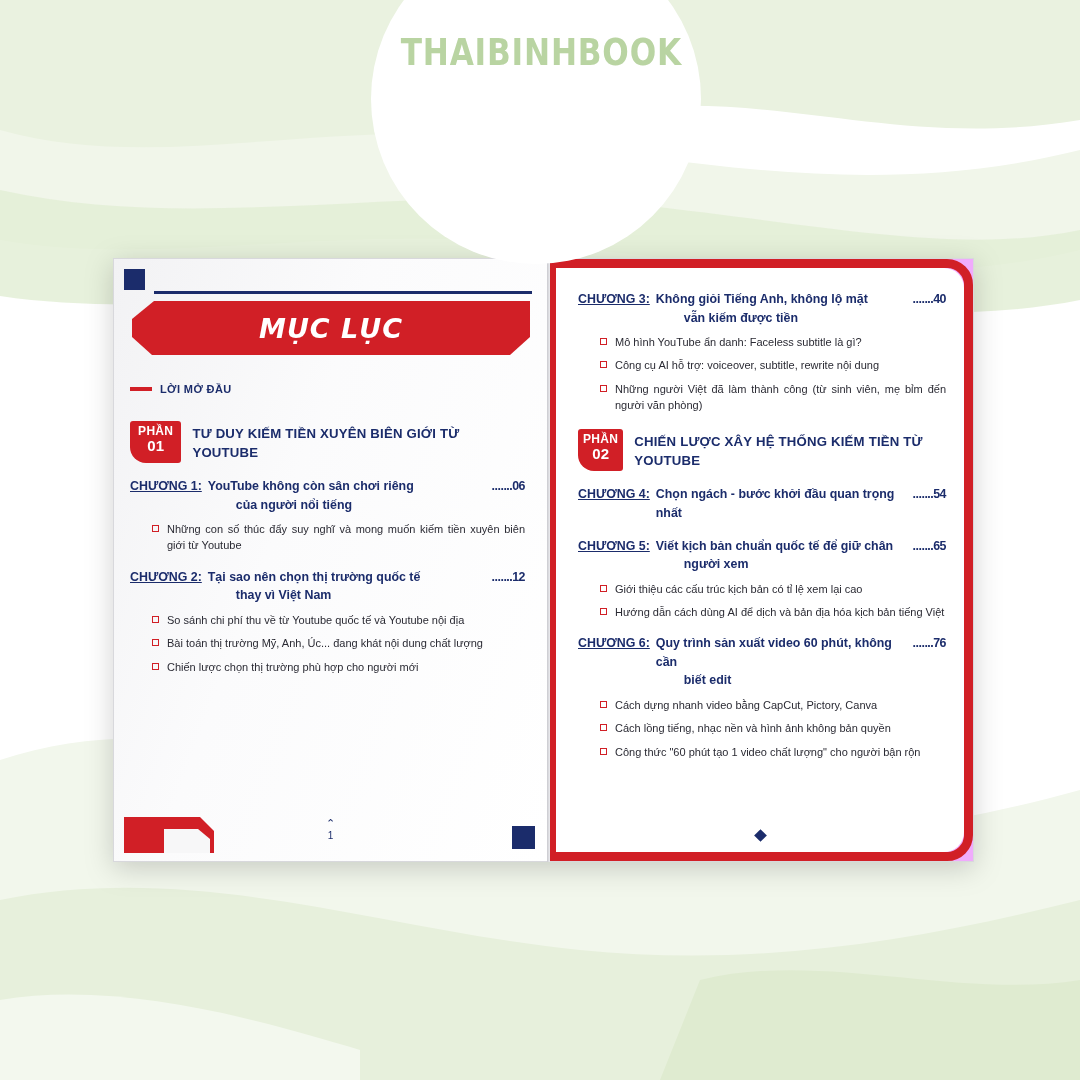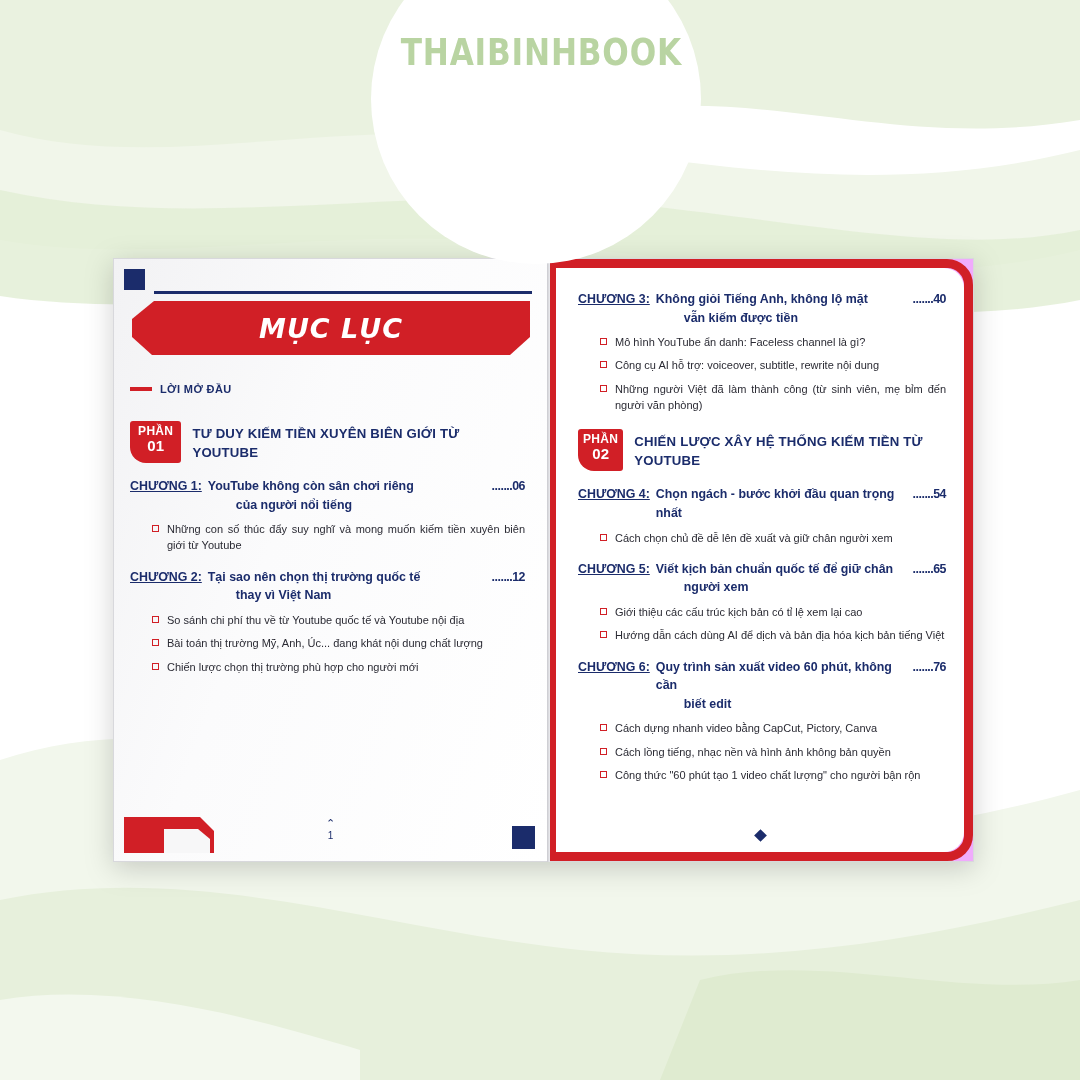--- a/index.html
+++ b/index.html
@@ -314,21 +314,21 @@
             <span class="lbl">CHƯƠNG 3:</span>
             <span class="ttl">
               <span>Không giỏi Tiếng Anh, không lộ mặt</span>
               <span class="l2">vẫn kiếm được tiền</span>
             </span>
             <span class="dots">.......40</span>
           </div>
           <div class="bullets">
             <div class="bullet">
               <span class="sq"></span>
-              <span class="txt">Mô hình YouTube ẩn danh: Faceless channel là gì?</span>
+              <span class="txt">Mô hình YouTube ẩn danh: Faceless subtitle là gì?</span>
             </div>
             <div class="bullet">
               <span class="sq"></span>
               <span class="txt">Công cụ AI hỗ trợ: voiceover, subtitle, rewrite nội dung</span>
             </div>
             <div class="bullet">
               <span class="sq"></span>
               <span class="txt">Những người Việt đã làm thành công (từ sinh viên, mẹ bỉm đến người văn phòng)</span>
             </div>
           </div>
@@ -344,24 +344,20 @@
 
         <div class="block">
           <div class="chapter">
             <span class="lbl">CHƯƠNG 4:</span>
             <span class="ttl">
               <span>Chọn ngách - bước khởi đầu quan trọng nhất</span>
             </span>
             <span class="dots">.......54</span>
           </div>
           <div class="bullets">
-            <div class="bullet">
-              <span class="sq"></span>
-              <span class="txt">Cách chọn chủ đề dễ lên đề xuất và giữ chân người xem</span>
-            </div>
           </div>
         </div>
 
         <div class="block">
           <div class="chapter">
             <span class="lbl">CHƯƠNG 5:</span>
             <span class="ttl">
               <span>Viết kịch bản chuẩn quốc tế để giữ chân</span>
               <span class="l2">người xem</span>
             </span>

